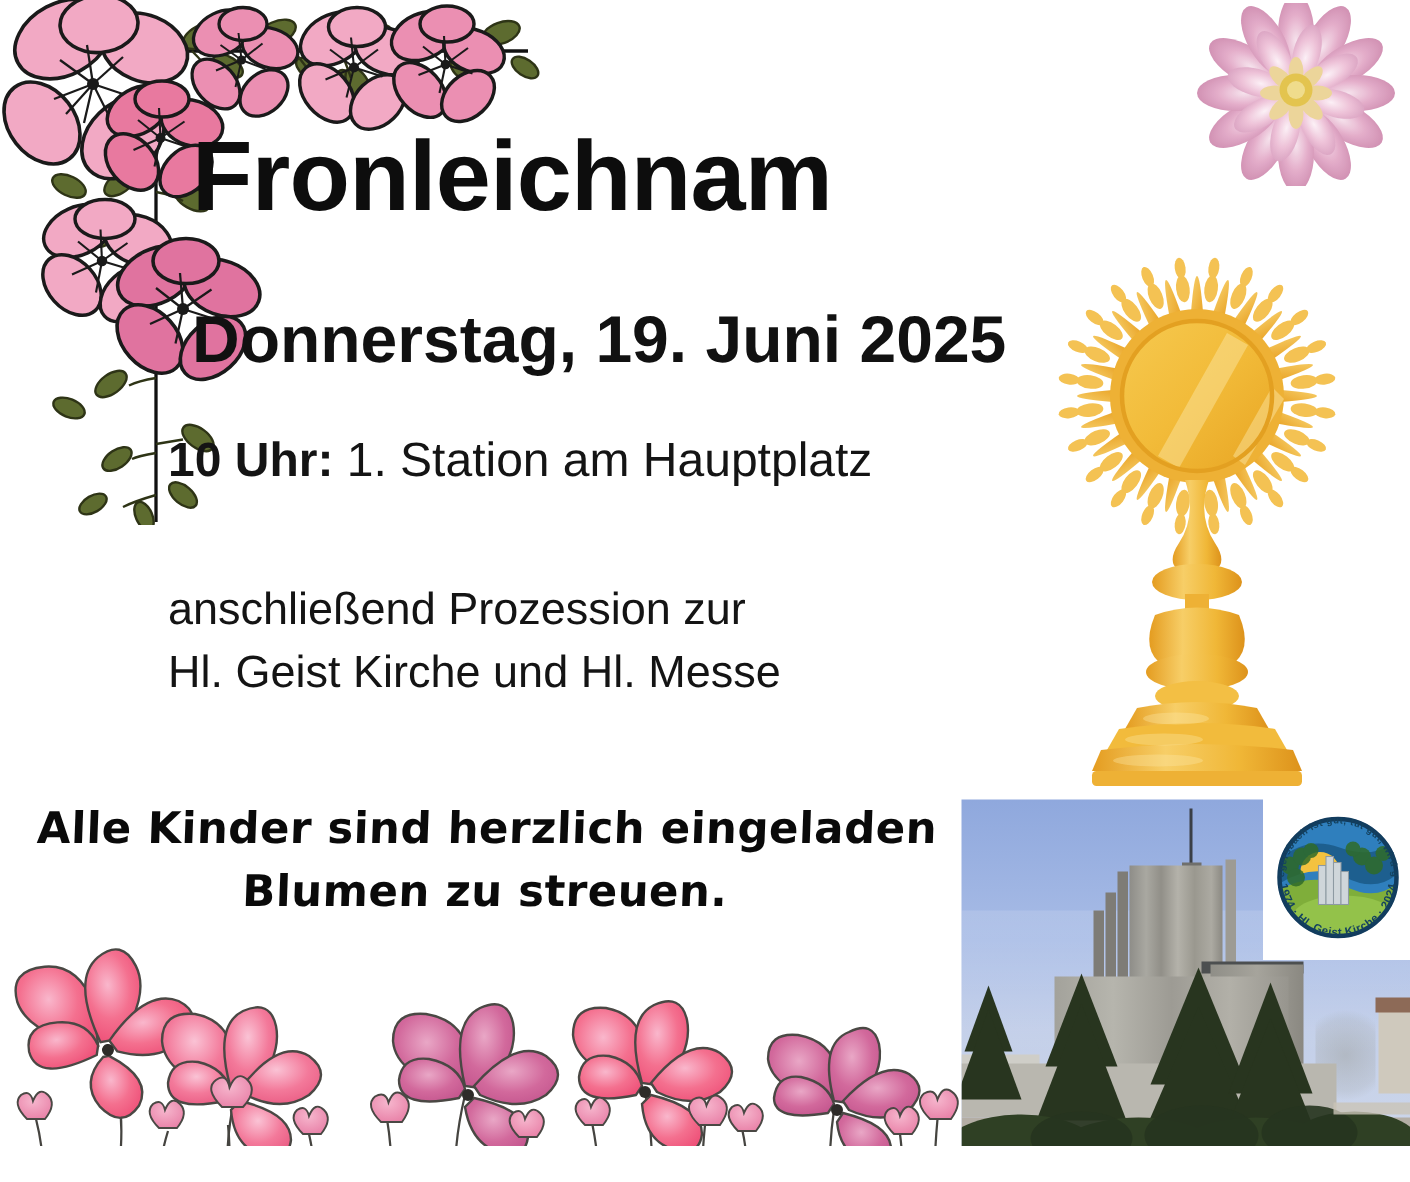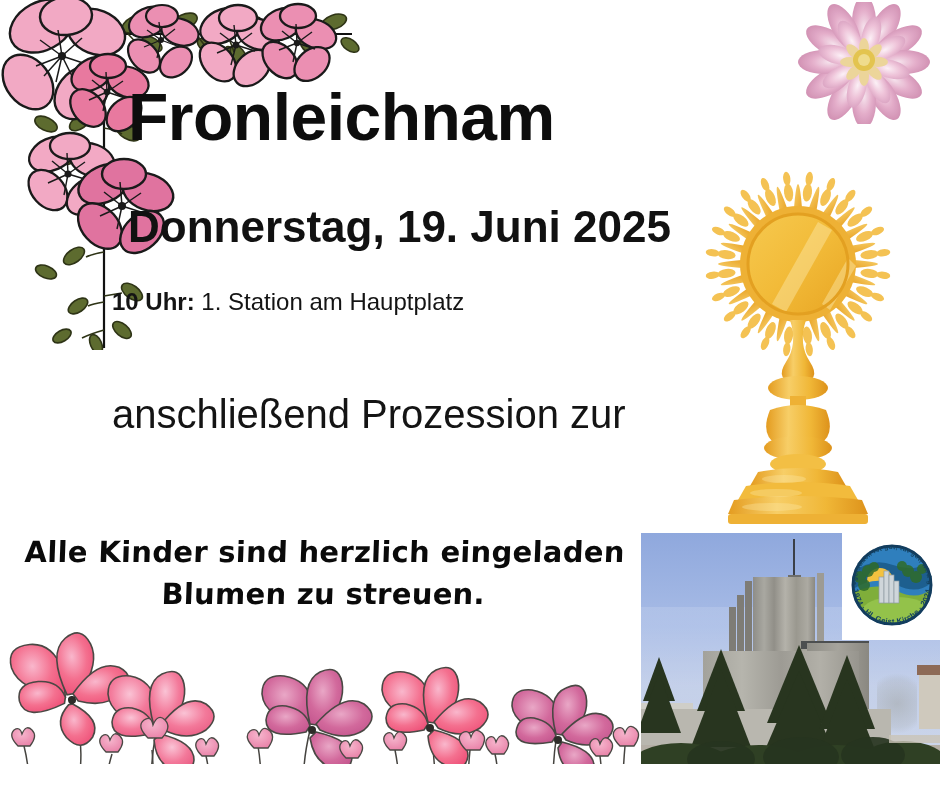--- a/index.html
+++ b/index.html
@@ -13,26 +13,26 @@
     font-weight:bold;font-size:66px;line-height:1.0;
     letter-spacing:-0.5px;color:#0d0d0d;white-space:nowrap;
   }
   .subtitle{
     position:absolute;left:128px;top:203px;
     font-weight:bold;font-size:44px;line-height:1.1;
     color:#111111;white-space:nowrap;
   }
   .line-station{
     position:absolute;left:112px;top:288px;
-    font-size:24px;line-height:1.15;color:#141414;white-space:nowrap;
+    font-size:32px;line-height:1.15;color:#141414;white-space:nowrap;
   }
   .line-station b{font-weight:bold;}
   .proc{
     position:absolute;left:112px;top:386px;
-    font-size:40px;line-height:1.40;color:#141414;white-space:nowrap;
+    font-size:30px;line-height:1.40;color:#141414;white-space:nowrap;
   }
   .hand{
     position:absolute;left:0;top:531px;width:648px;
     text-align:center;color:#0a0a0a;
     font-family:"DejaVu Sans",sans-serif;
     font-weight:bold;font-size:29px;line-height:1.45;
     letter-spacing:0.3px;
     transform:skewX(-2deg);
   }
   .hand .l2{display:block;}
@@ -389,20 +389,21 @@
 
   <div class="title">Fronleichnam</div>
   <div class="subtitle">Donnerstag, 19. Juni 2025</div>
 
   <div class="line-station">
     <b>10 Uhr:</b><span> 1. Station am Hauptplatz</span>
   </div>
 
   <div class="proc">
     <span>anschließend Prozession zur</span><br>
+    <span>Hl. Geist Kirche und Hl. Messe</span>
   </div>
 
   <div class="hand">
     <span>Alle Kinder sind herzlich eingeladen</span>
     <span class="l2">Blumen zu streuen.</span>
   </div>
 
   <div class="monstrance">
     <svg viewBox="0 0 268 378" width="268" height="378" aria-hidden="true">
       <defs>

